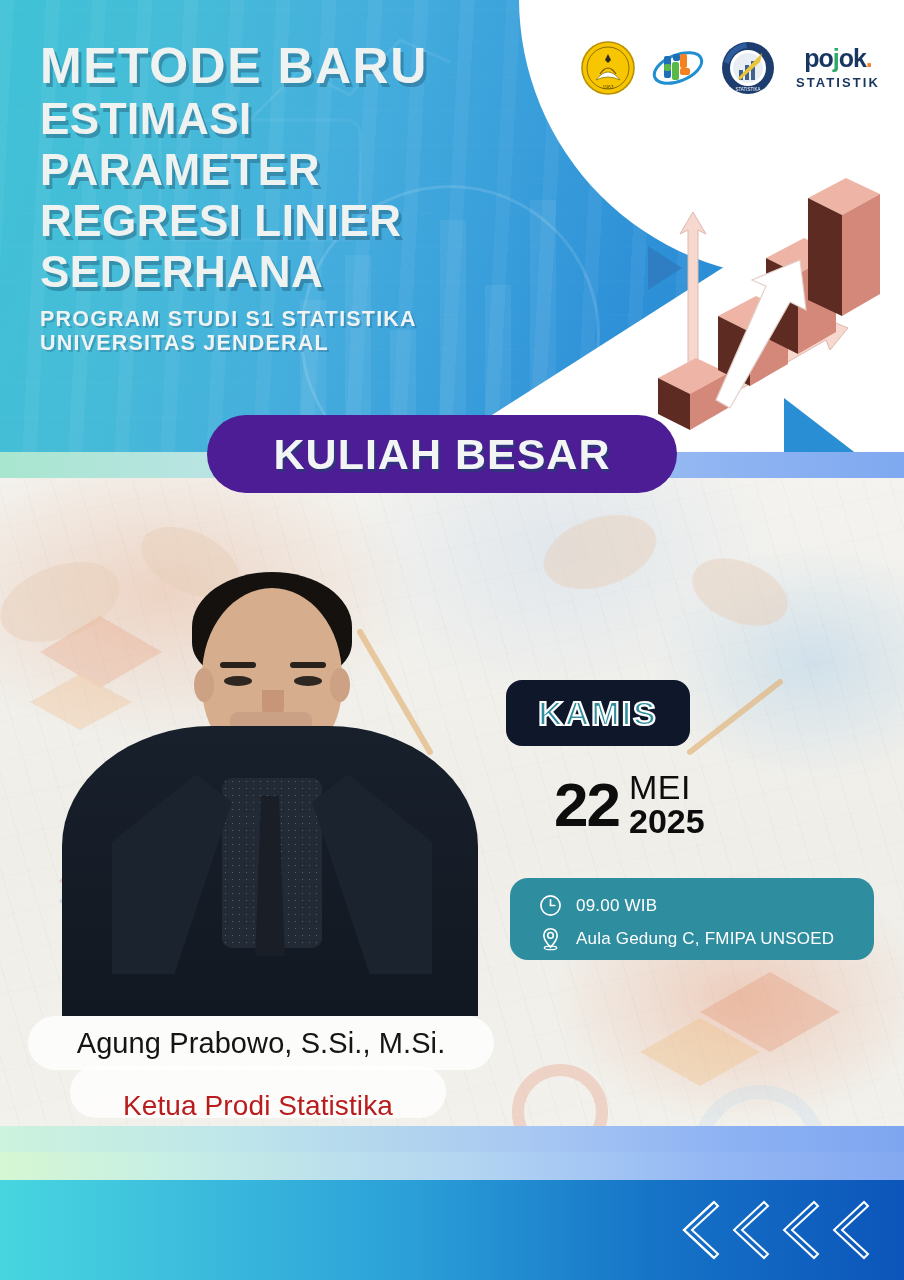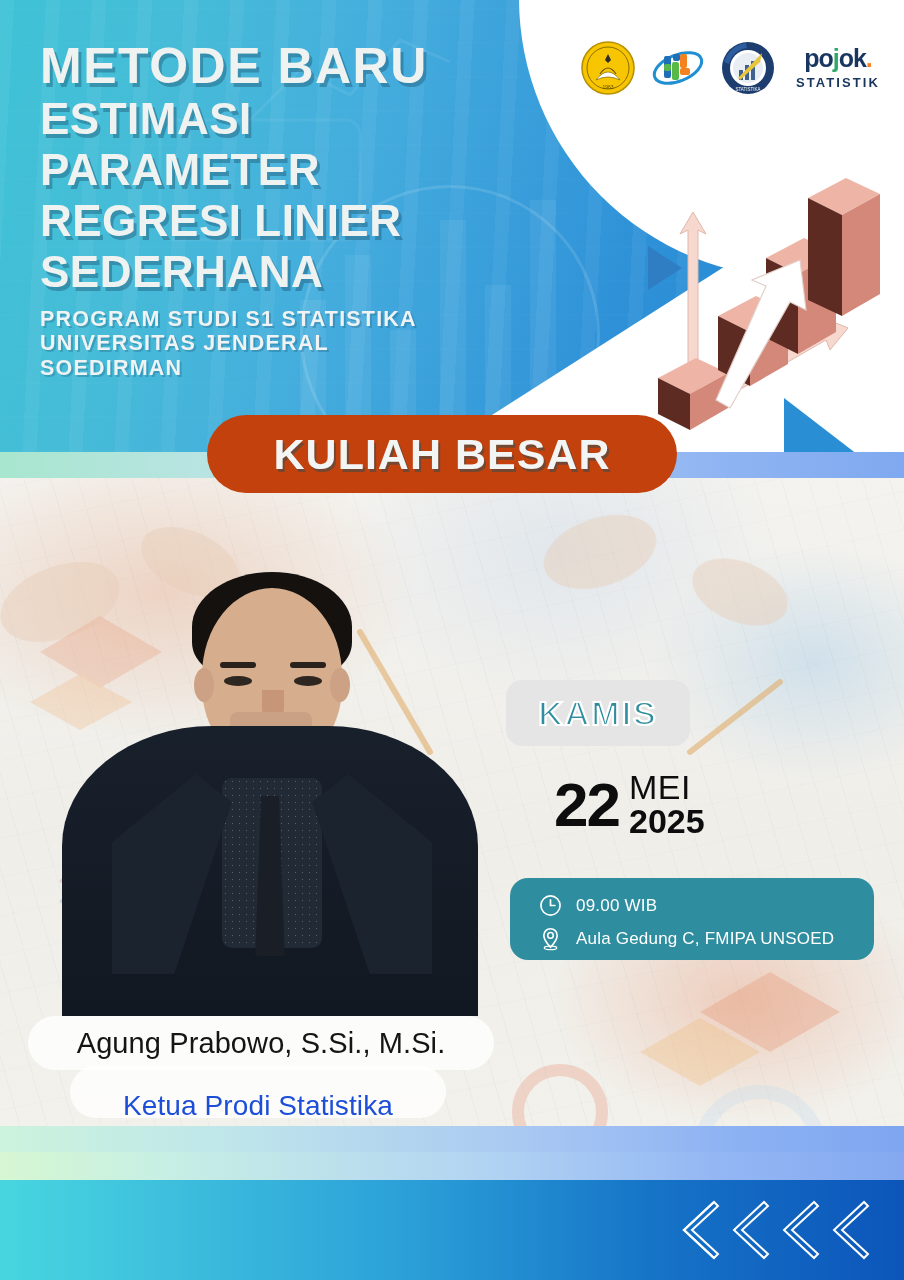--- a/index.html
+++ b/index.html
@@ -170,33 +170,33 @@
     clip-path:polygon(22% 0,78% 0,96% 100%,4% 100%);
   }
   .sp-lapel-l,.sp-lapel-r{ position:absolute; top:214px; width:120px; height:200px; background:#1b232f;}
   .sp-lapel-l{ left:50px; clip-path:polygon(70% 0, 100% 14%, 52% 100%, 0 100%, 0 34%);}
   .sp-lapel-r{ left:250px; clip-path:polygon(30% 0, 100% 34%, 100% 100%, 48% 100%, 0 14%);}
 
   
   .pill-kuliah{
     position:absolute; left:207px; top:415px; z-index:12;
     width:470px; height:78px; border-radius:40px;
-    background:#c2410c;
+    background:#4c1d95;
     display:flex; align-items:center; justify-content:center;
   }
   .pill-kuliah span{
     font-size:43px; font-weight:bold; color:#f2f5f4; letter-spacing:1px;
     text-shadow:2px 3px 0 rgba(20,80,95,.45);
   }
 
   
   .badge-kamis{
     position:absolute; left:506px; top:680px; z-index:12;
     width:184px; height:66px; border-radius:16px;
-    background:#e5e5e5;
+    background:#0f172a;
     display:flex; align-items:center; justify-content:center;
   }
   .badge-kamis span{
     font-size:34px; font-weight:bold; letter-spacing:2px;
     color:#2e8d9e;
     -webkit-text-stroke:2.2px #ffffff;
   }
 
   
   .date-block{
@@ -221,21 +221,21 @@
   
   .name-pill{
     position:absolute; z-index:12;
     background:rgba(255,255,255,.80);
     border-radius:40px;
     display:flex; align-items:center; justify-content:center;
   }
   .name-1{ left:28px; top:1016px; width:466px; height:54px; }
   .name-2{ left:70px; top:1066px; width:376px; height:52px; }
   .name-1 span{ font-size:29px; color:#151515; letter-spacing:.1px;}
-  .name-2 span{ font-size:28px; color:#1d4ed8; letter-spacing:.1px;margin-top:28px;}
+  .name-2 span{ font-size:28px; color:#b91c1c; letter-spacing:.1px;margin-top:28px;}
 
   
   .foot-thin{
     position:absolute; left:0; top:1152px; width:904px; height:28px;
     background:linear-gradient(90deg,#d6f7d2 0%,#c7efe4 18%,#b3d5f2 52%,#93b6f4 80%,#84a9f0 100%);
   }
   .footer{
     position:absolute; left:0; top:1180px; width:904px; height:100px;
     background:linear-gradient(90deg,#47d6e0 0%,#3ec0dd 18%,#2ba0d8 45%,#1674c7 72%,#0c55ba 100%);
     overflow:hidden;
@@ -317,21 +317,20 @@
     </div>
 
     <div class="headline">
       <div class="h-main">METODE BARU</div>
       <div class="h-sub">ESTIMASI</div>
       <div class="h-sub">PARAMETER</div>
       <div class="h-sub">REGRESI LINIER</div>
       <div class="h-sub">SEDERHANA</div>
       <div class="h-org">PROGRAM STUDI S1 STATISTIKA</div>
       <div class="h-org" style="margin-top:0">UNIVERSITAS JENDERAL</div>
-      <div class="h-org" style="margin-top:0">SOEDIRMAN</div>
     </div>
 
     <svg class="chart-art" viewBox="0 0 250 262">
 
       <g fill="#f6d8cf" stroke="#e0b7ab" stroke-width="1">
         <path d="M40 240 L182 158 L176 150 L200 160 L182 182 L178 172 L44 249z"></path>
         <path d="M40 240 L40 62 L32 66 L45 44 L58 66 L50 62 L50 240z"></path>
       </g>
 
       <g>

